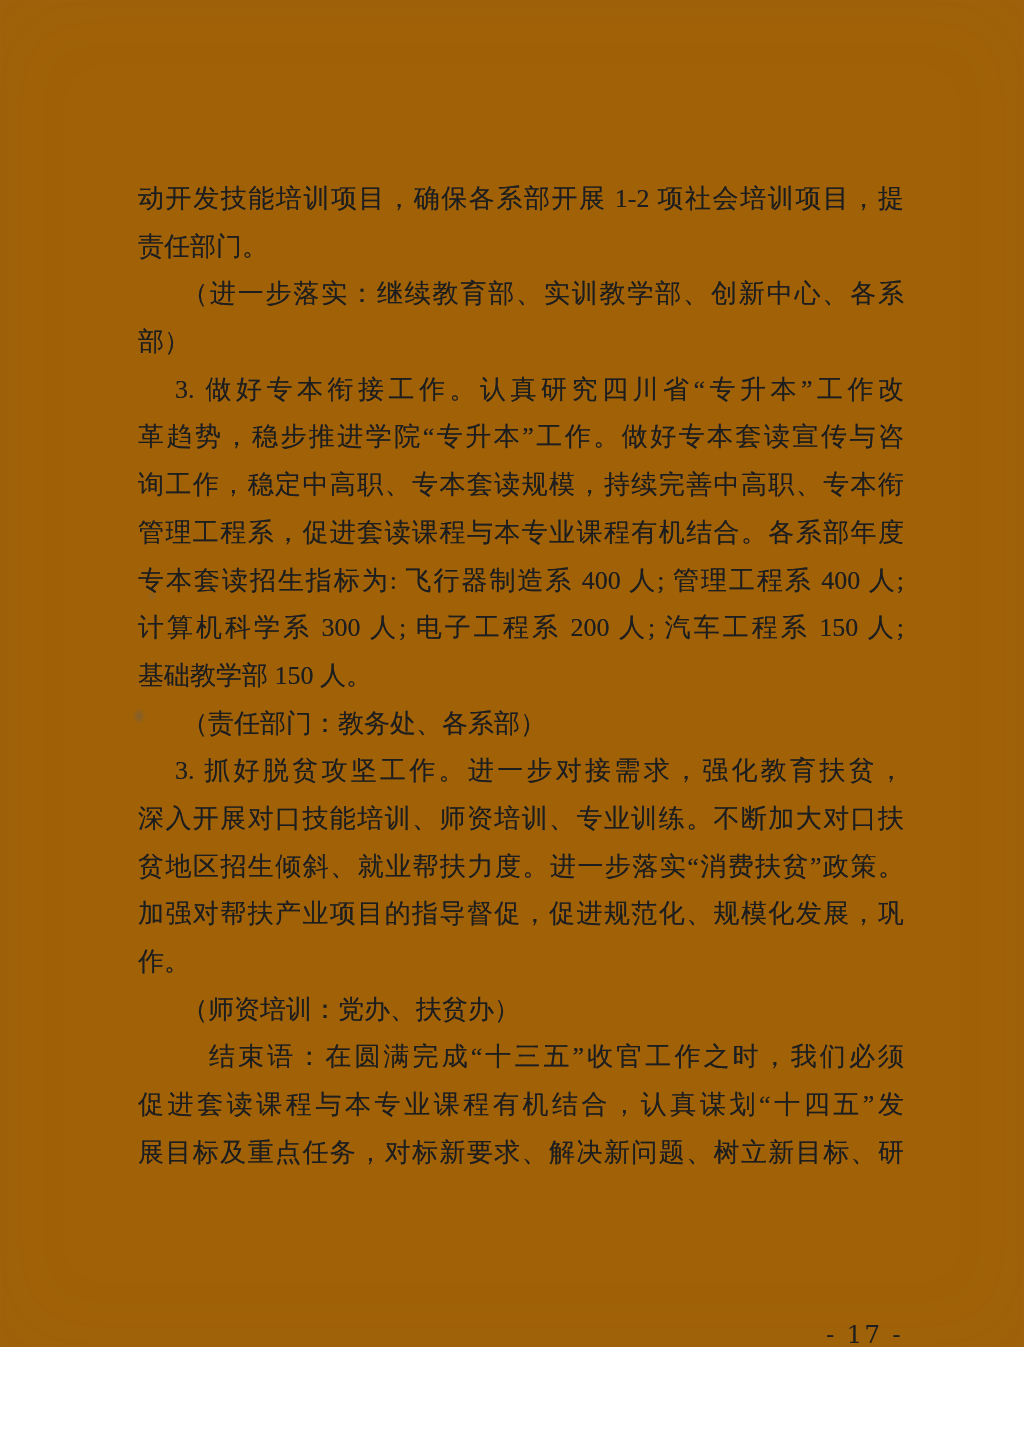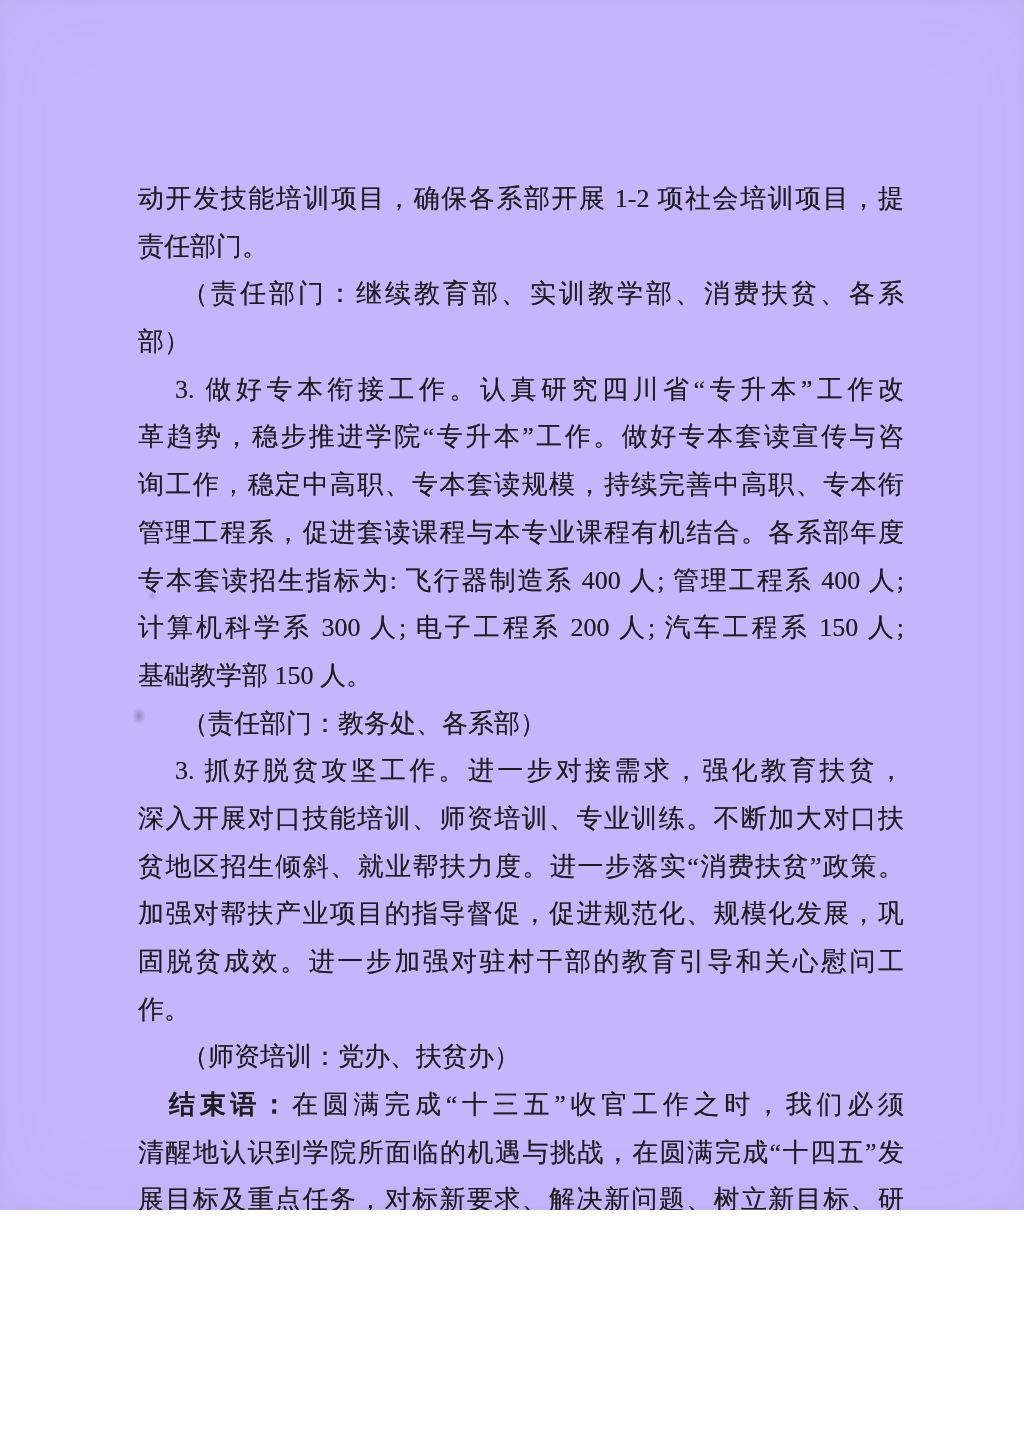--- a/index.html
+++ b/index.html
@@ -1,38 +1,38 @@
 <!DOCTYPE html>
 <html><head>
 <meta charset="utf-8">
 <style>
   html,body{margin:0;padding:0;}
   .page{
     position:relative;
-    width:1024px;height:1210px;
-    background:#c4b5fd;
+    width:1024px;height:1347px;
+    background:#a16207;
     overflow:hidden;
     font-family:"Liberation Serif","DejaVu Serif",serif;
     box-shadow:inset 0 0 90px rgba(110,110,110,0.05), inset 0 0 8px rgba(130,130,130,0.05);
   }
   .column{
     position:absolute;
     left:138px;top:175px;width:766px;
     color:#1d1d1d;
     font-size:26px;
     line-height:47.7px;
     text-shadow:0 0 0.6px rgba(45,45,45,0.65);
   }
   .ln{height:47.7px;overflow:hidden;}
   .j{text-align:justify;text-align-last:justify;}
   .l{text-align:left;text-align-last:left;}
   .ip{text-indent:44px;}
   .in{text-indent:37px;}
   .ic{text-indent:31px;}
-  .lead{font-weight:bold;}
+  .lead{font-weight:normal;margin-left:40px;}
   .pageno{
     position:absolute;
     left:826px;top:1320px;
     font-size:25px;
     letter-spacing:2px;
     color:#1e1e1e;
     font-family:"DejaVu Serif","Liberation Serif",serif;
   }
   .artifact-a{
     position:absolute;left:132px;top:707px;width:14px;height:18px;
@@ -44,41 +44,40 @@
   }
 </style>
 </head>
 <body>
 
 <div class="page">
 
   <div class="column">
     <div class="ln j">动开发技能培训项目，确保各系部开展 1-2 项社会培训项目，提</div>
     <div class="ln l">责任部门。</div>
-    <div class="ln j ip">（责任部门：继续教育部、实训教学部、消费扶贫、各系</div>
+    <div class="ln j ip">（进一步落实：继续教育部、实训教学部、创新中心、各系</div>
     <div class="ln l">部）</div>
     <div class="ln j in">3. 做好专本衔接工作。认真研究四川省“专升本”工作改</div>
     <div class="ln j">革趋势，稳步推进学院“专升本”工作。做好专本套读宣传与咨</div>
     <div class="ln j">询工作，稳定中高职、专本套读规模，持续完善中高职、专本衔</div>
     <div class="ln j">管理工程系，促进套读课程与本专业课程有机结合。各系部年度</div>
     <div class="ln j">专本套读招生指标为: 飞行器制造系 400 人; 管理工程系 400 人;</div>
     <div class="ln j">计算机科学系 300 人; 电子工程系 200 人; 汽车工程系 150 人;</div>
     <div class="ln l">基础教学部 150 人。</div>
     <div class="ln l ip">（责任部门：教务处、各系部）</div>
     <div class="ln j in">3. 抓好脱贫攻坚工作。进一步对接需求，强化教育扶贫，</div>
     <div class="ln j">深入开展对口技能培训、师资培训、专业训练。不断加大对口扶</div>
     <div class="ln j">贫地区招生倾斜、就业帮扶力度。进一步落实“消费扶贫”政策。</div>
     <div class="ln j">加强对帮扶产业项目的指导督促，促进规范化、规模化发展，巩</div>
-    <div class="ln j">固脱贫成效。进一步加强对驻村干部的教育引导和关心慰问工</div>
     <div class="ln l">作。</div>
     <div class="ln l ip">（师资培训：党办、扶贫办）</div>
     <div class="ln j ic">
       <span class="lead">结束语：</span><span>在圆满完成“十三五”收官工作之时，我们必须</span>
     </div>
-    <div class="ln j">清醒地认识到学院所面临的机遇与挑战，在圆满完成“十四五”发</div>
+    <div class="ln j">促进套读课程与本专业课程有机结合，认真谋划“十四五”发</div>
     <div class="ln j">展目标及重点任务，对标新要求、解决新问题、树立新目标、研</div>
   </div>
 
   <div class="pageno">- 17 -</div>
 
   <div class="artifact-a"></div>
   <div class="artifact-b"></div>
 
 </div>
 

